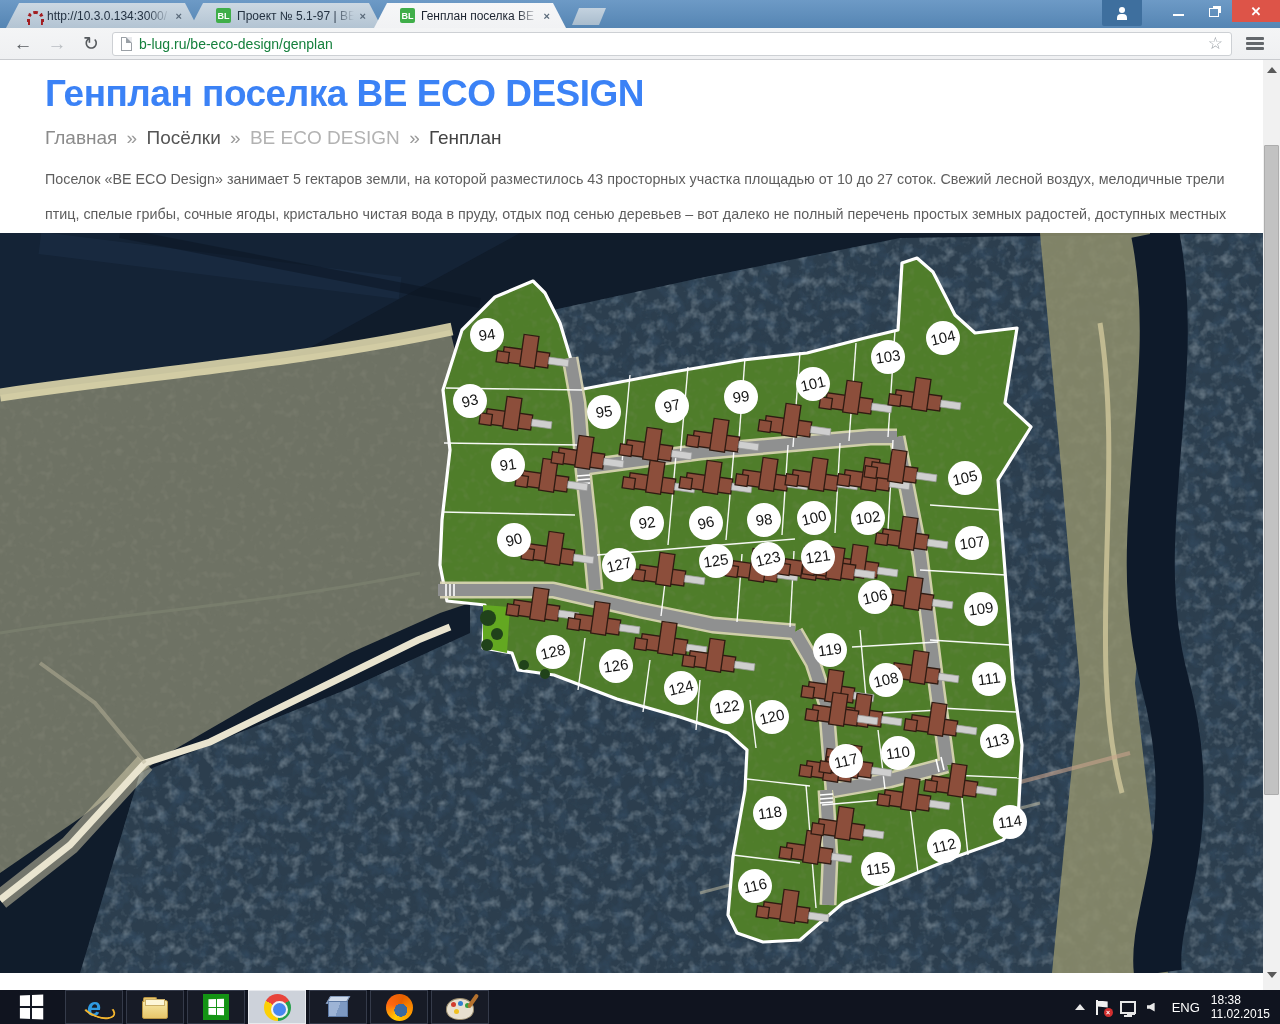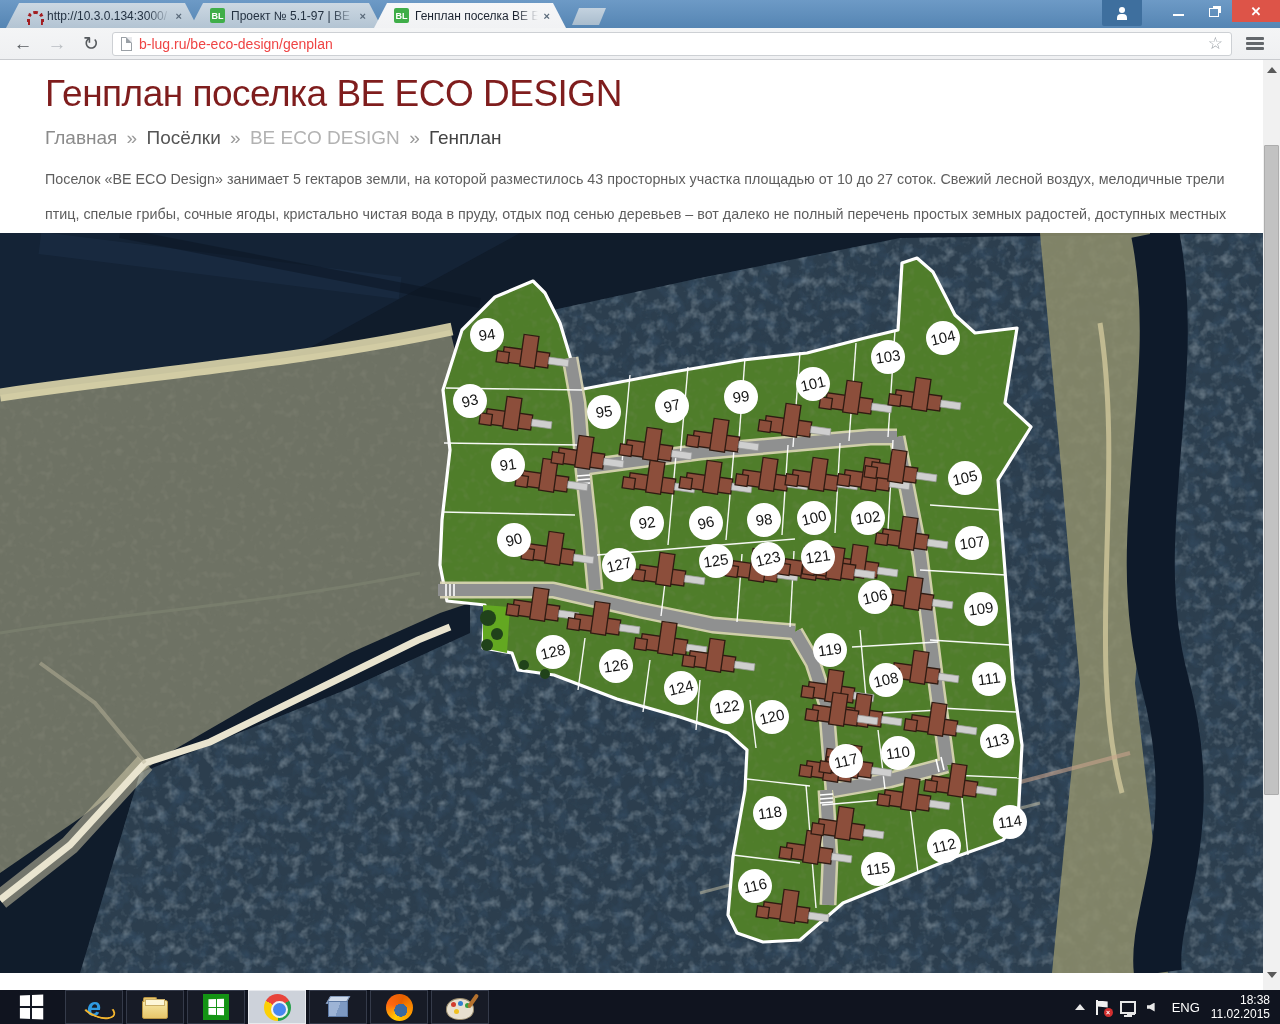--- a/index.html
+++ b/index.html
@@ -14,21 +14,21 @@
     clip-path:polygon(13px 0, calc(100% - 13px) 0, 100% 100%, 0 100%);
     display:flex; align-items:center; padding:0 16px 0 20px; gap:6px;
     font-size:12px; color:#243242; }
   .tab.inactive { background:linear-gradient(#ccd8e2,#b3c4d3); }
   .tab.active { background:linear-gradient(#f6f7f8,#f1f2f4); z-index:5; color:#1c2430; }
   .tab .title { flex:1; white-space:nowrap; overflow:hidden;
     -webkit-mask-image:linear-gradient(90deg,#000 82%,transparent); 
     mask-image:linear-gradient(90deg,#000 82%,transparent); }
   .tab .close { font-size:11px; color:#5a6a7a; font-weight:bold; }
   .favicon-bl { width:15px; height:15px; background:#3fae49; color:#fff; font-size:9px;
-    font-weight:bold; display:flex; align-items:center; justify-content:center; border-radius:2px; flex:0 0 15px;}
+    font-weight:bold; display:flex; align-items:center; justify-content:center; border-radius:2px; flex:0 0 15px;margin-left:6px;}
   .favicon-rm { width:15px; height:15px; flex:0 0 15px; position:relative; }
   .favicon-rm::before { content:""; position:absolute; left:1px; top:3px; width:11px; height:11px;
     border:3px dotted #a21e22; border-bottom:none; border-radius:8px 8px 0 0; }
   .newtab { width:34px; height:17px; margin:5px 0 0 14px;
     background:linear-gradient(#c3d2df,#a9bccd);
     clip-path:polygon(7px 0, 100% 0, calc(100% - 7px) 100%, 0 100%); }
   .win-controls { position:absolute; top:0; right:0; display:flex; height:22px; }
   .wc { width:36px; height:22px; display:flex; align-items:center; justify-content:center; color:#fff; }
   .wc.profile { background:#3e6f9e; width:40px; height:26px; margin-right:18px; border-radius:0 0 2px 2px;}
   .wc.profile .person { width:10px; height:6px; background:#fff; border-radius:4px 4px 0 0; position:relative; margin-top:7px;}
@@ -40,28 +40,28 @@
   .toolbar { position:absolute; top:28px; left:0; width:100%; height:32px;
     background:linear-gradient(#f4f5f6,#eff0f2); border-bottom:1px solid #c9cbcf;
     display:flex; align-items:center; padding:0 10px; gap:8px; }
   .navbtn { font-size:19px; color:#565a5e; width:26px; text-align:center; line-height:22px;}
   .navbtn.disabled { color:#b9bdc1; }
   .omnibox { flex:1; height:24px; background:#fff; border:1px solid #cdd0d4; border-radius:3px;
     display:flex; align-items:center; padding:0 8px; gap:7px; }
   .doc-icon { width:11px; height:14px; background:#fff; border:1px solid #9aa0a6; position:relative;}
   .doc-icon::before{ content:""; position:absolute; right:-1px; top:-1px; border:3px solid #e9eaed;
     border-left-color:#9aa0a6; border-bottom-color:#9aa0a6;}
-  .url { font-size:14px; color:#ef4444; flex:1; }
+  .url { font-size:14px; color:#15803d; flex:1; }
   .star { font-size:17px; color:#9aa0a6; }
   .menu-icon { display:flex; flex-direction:column; gap:2px; padding:0 6px;}
   .menu-icon i { width:18px; height:3px; background:#63676b; border-radius:1px;}
 
   
   .page { position:absolute; top:60px; left:0; width:1280px; height:930px; background:#fff; overflow:hidden;}
-  h1.page-title { margin:13px 0 0 45px; font-size:37px; font-weight:normal; color:#7f1d1d; letter-spacing:-0.5px;}
+  h1.page-title { margin:13px 0 0 45px; font-size:37px; font-weight:bold; color:#3b82f6; letter-spacing:-0.5px;}
   .breadcrumb { margin:12px 0 0 45px; font-size:19px; }
   .breadcrumb .sep { color:#9a9a9a; margin:0 4px; }
   .crumb-0 { color:#8b8b8b; } .crumb-1 { color:#555; }
   .crumb-2 { color:#b2b2b2; } .crumb-3 { color:#444; }
   .intro { margin:13px 48px 0 45px; font-size:14.3px; line-height:35px; color:#5e5e5e; }
   .map-wrap { position:absolute; top:173px; left:0; width:1263px; height:740px; background:#101c2b; }
   .map-wrap svg { display:block; }
 
   
   .scrollbar { position:absolute; top:0; right:0; width:17px; height:930px; background:#f1f1f1; }
@@ -107,21 +107,21 @@
   .tray-up { width:0; height:0; border-left:5px solid transparent; border-right:5px solid transparent; border-bottom:6px solid #e8e8e8;}
   .tray-flag { position:relative; width:13px; height:15px; }
   .tray-flag::before { content:""; position:absolute; left:0; top:0; width:2px; height:15px; background:#f0f0f0;}
   .tray-flag::after { content:""; position:absolute; left:2px; top:1px; width:10px; height:7px; background:#f0f0f0; clip-path:polygon(0 0,100% 15%,100% 100%,0 85%);}
   .tray-flag .badge { position:absolute; right:-4px; bottom:-2px; width:9px; height:9px; background:#d32f2f; border-radius:50%; color:#fff; font-size:7px; line-height:9px; text-align:center; font-weight:bold;}
   .tray-net { position:relative; width:16px; height:13px; border:2px solid #e8e8e8; }
   .tray-net::after { content:""; position:absolute; left:2px; bottom:-5px; width:8px; height:2px; background:#e8e8e8; box-shadow:3px -2px 0 -0px #e8e8e8;}
   .tray-spk { position:relative; width:8px; height:9px; background:#e8e8e8; clip-path:polygon(0 30%,40% 30%,100% 0,100% 100%,40% 70%,0 70%); margin-right:6px;}
   .tray-spk::after { content:""; position:absolute; right:-6px; top:-2px; width:10px; height:13px; border:2px solid #e8e8e8; border-left:none; border-radius:0 9px 9px 0; clip-path:polygon(55% 0,100% 0,100% 100%,55% 100%);}
   .tray-lang { font-size:13px; }
-  .tray-clock { text-align:right; font-size:12px; line-height:14px; }
+  .tray-clock { font-size:12px; line-height:14px; }
 </style>
 </head>
 <body>
 
 <div class="screen">
 
   <div class="frame-top">
     <div class="tabs">
       <div class="tab inactive">
         <span class="favicon-rm"></span>

